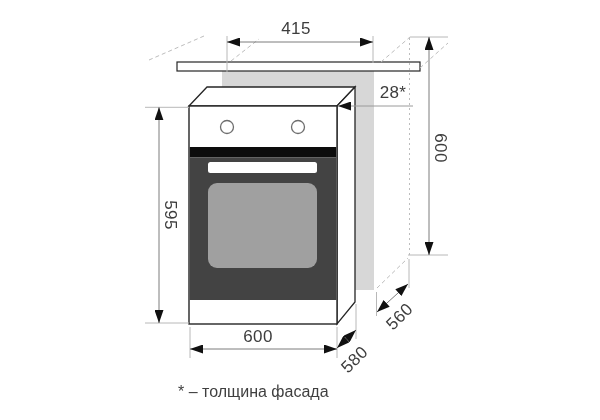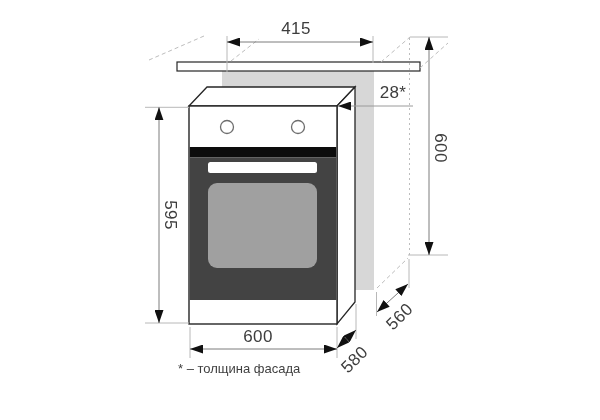--- a/index.html
+++ b/index.html
@@ -17,22 +17,22 @@
     font-size:17px;
     color:#3d3d3d;
     white-space:nowrap;
     letter-spacing:0.4px;
     user-select:none;
   }
   .lbl.rot90{transform:translate(-50%,-50%) rotate(90deg);}
   .lbl.rotm45{transform:translate(-50%,-50%) rotate(-45deg);}
   .footnote{
     position:absolute;
-    left:178px;top:361px;
-    font-size:13px;
+    left:178px;top:383px;
+    font-size:16px;
     color:#3f3f3f;
     white-space:nowrap;
     user-select:none;
   }
 </style>
 </head>
 <body>
 
 <div class="canvas">
 

